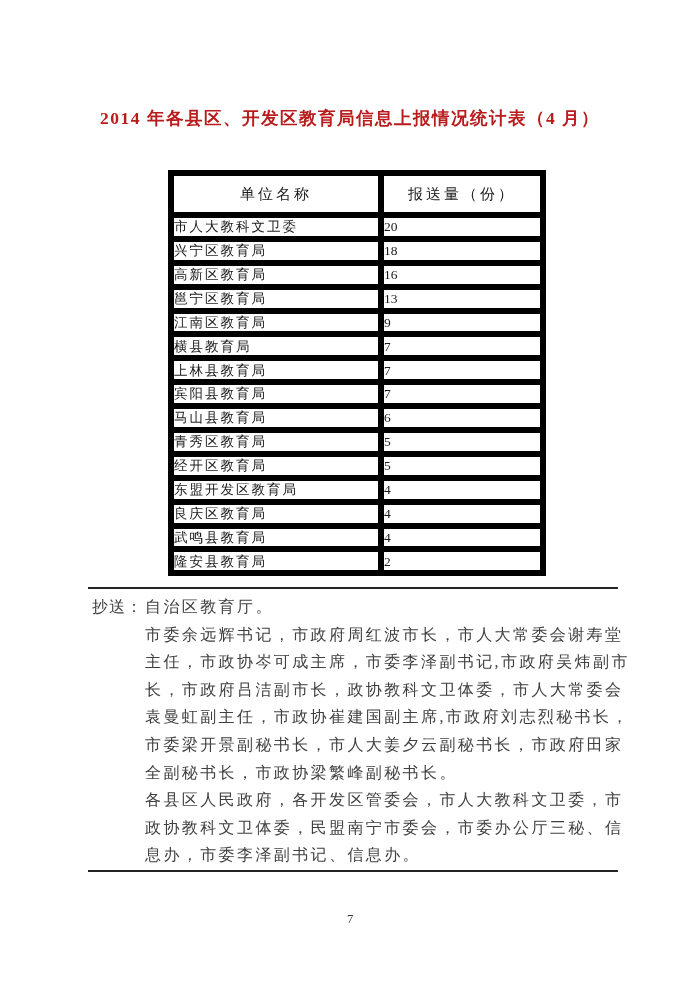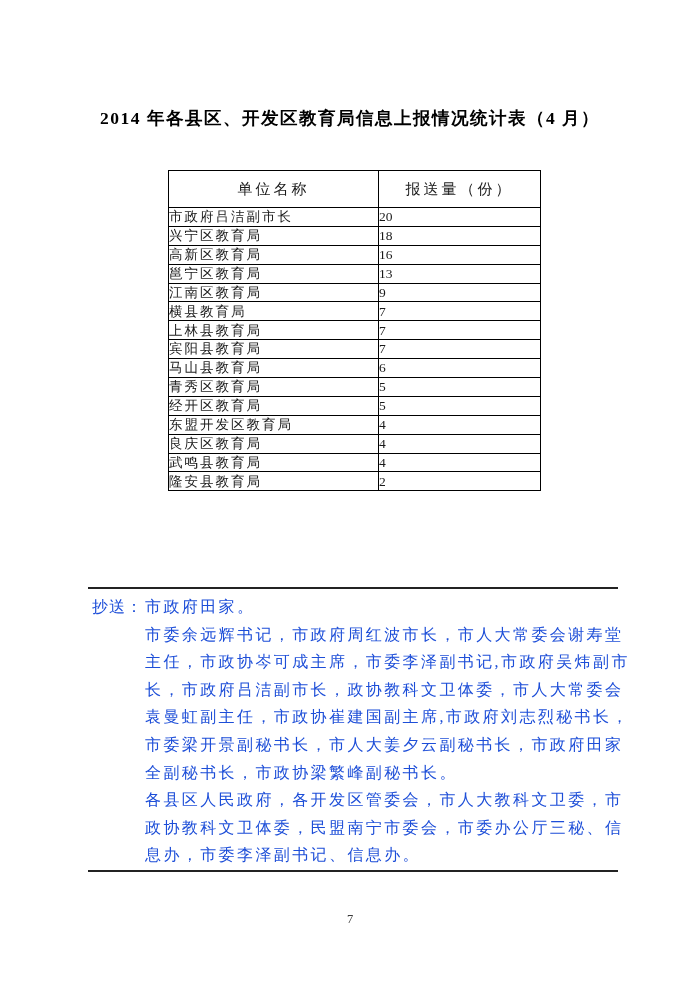--- a/index.html
+++ b/index.html
@@ -18,33 +18,33 @@
   }
   .doc-title {
     position: absolute;
     top: 106px;
     left: 0;
     width: 700px;
     text-align: center;
     font-size: 17.5px;
     font-weight: bold;
     letter-spacing: 1.5px;
-    color: #000000;
+    color: #b91c1c;
     white-space: nowrap;
   }
   table.stats {
     position: absolute;
     top: 170px;
     left: 168px;
     width: 372px;
     border-collapse: collapse;
     table-layout: fixed;
   }
   table.stats th, table.stats td {
-    border: 1px solid #000000;
+    border: 6px solid #000000;
     padding: 0;
     font-weight: normal;
   }
   table.stats col.c-unit  { width: 210px; }
   table.stats col.c-count { width: 162px; }
   table.stats thead th {
     height: 36px;
     font-size: 15px;
     letter-spacing: 3px;
     text-align: center;
@@ -78,21 +78,21 @@
   .rule-bottom { top: 870px; }
   .cc-block {
     position: absolute;
     left: 92px;
     top: 593px;
     width: 528px;
     display: flex;
     align-items: flex-start;
     font-size: 16px;
     line-height: 27.6px;
-    color: #1d4ed8;
+    color: #404040;
   }
   .cc-label {
     flex: 0 0 53px;
     letter-spacing: 1px;
     white-space: nowrap;
   }
   .cc-lines { flex: 1; }
   .cc-line {
     letter-spacing: 2.4px;
     white-space: nowrap;
@@ -121,21 +121,21 @@
     </colgroup>
     <thead>
       <tr>
         <th>单位名称</th>
         <th>报送量（份）</th>
       </tr>
     </thead>
     <tbody>
 
     <tr>
-        <td class="unit">市政府吕洁副市长</td>
+        <td class="unit">市人大教科文卫委</td>
         <td class="count">20</td>
       </tr>
         <tr>
         <td class="unit">兴宁区教育局</td>
         <td class="count">18</td>
       </tr>
         <tr>
         <td class="unit">高新区教育局</td>
         <td class="count">16</td>
       </tr>
@@ -189,21 +189,21 @@
       </tr>
       </tbody>
   </table>
 
   <div class="rule rule-top"></div>
 
   <div class="cc-block">
     <div class="cc-label">抄送：</div>
     <div class="cc-lines">
 
-    <div class="cc-line">市政府田家。</div>
+    <div class="cc-line">自治区教育厅。</div>
         <div class="cc-line">市委余远辉书记，市政府周红波市长，市人大常委会谢寿堂</div>
         <div class="cc-line">主任，市政协岑可成主席，市委李泽副书记,市政府吴炜副市</div>
         <div class="cc-line">长，市政府吕洁副市长，政协教科文卫体委，市人大常委会</div>
         <div class="cc-line">袁曼虹副主任，市政协崔建国副主席,市政府刘志烈秘书长，</div>
         <div class="cc-line">市委梁开景副秘书长，市人大姜夕云副秘书长，市政府田家</div>
         <div class="cc-line">全副秘书长，市政协梁繁峰副秘书长。</div>
         <div class="cc-line">各县区人民政府，各开发区管委会，市人大教科文卫委，市</div>
         <div class="cc-line">政协教科文卫体委，民盟南宁市委会，市委办公厅三秘、信</div>
         <div class="cc-line">息办，市委李泽副书记、信息办。</div>
       </div>

